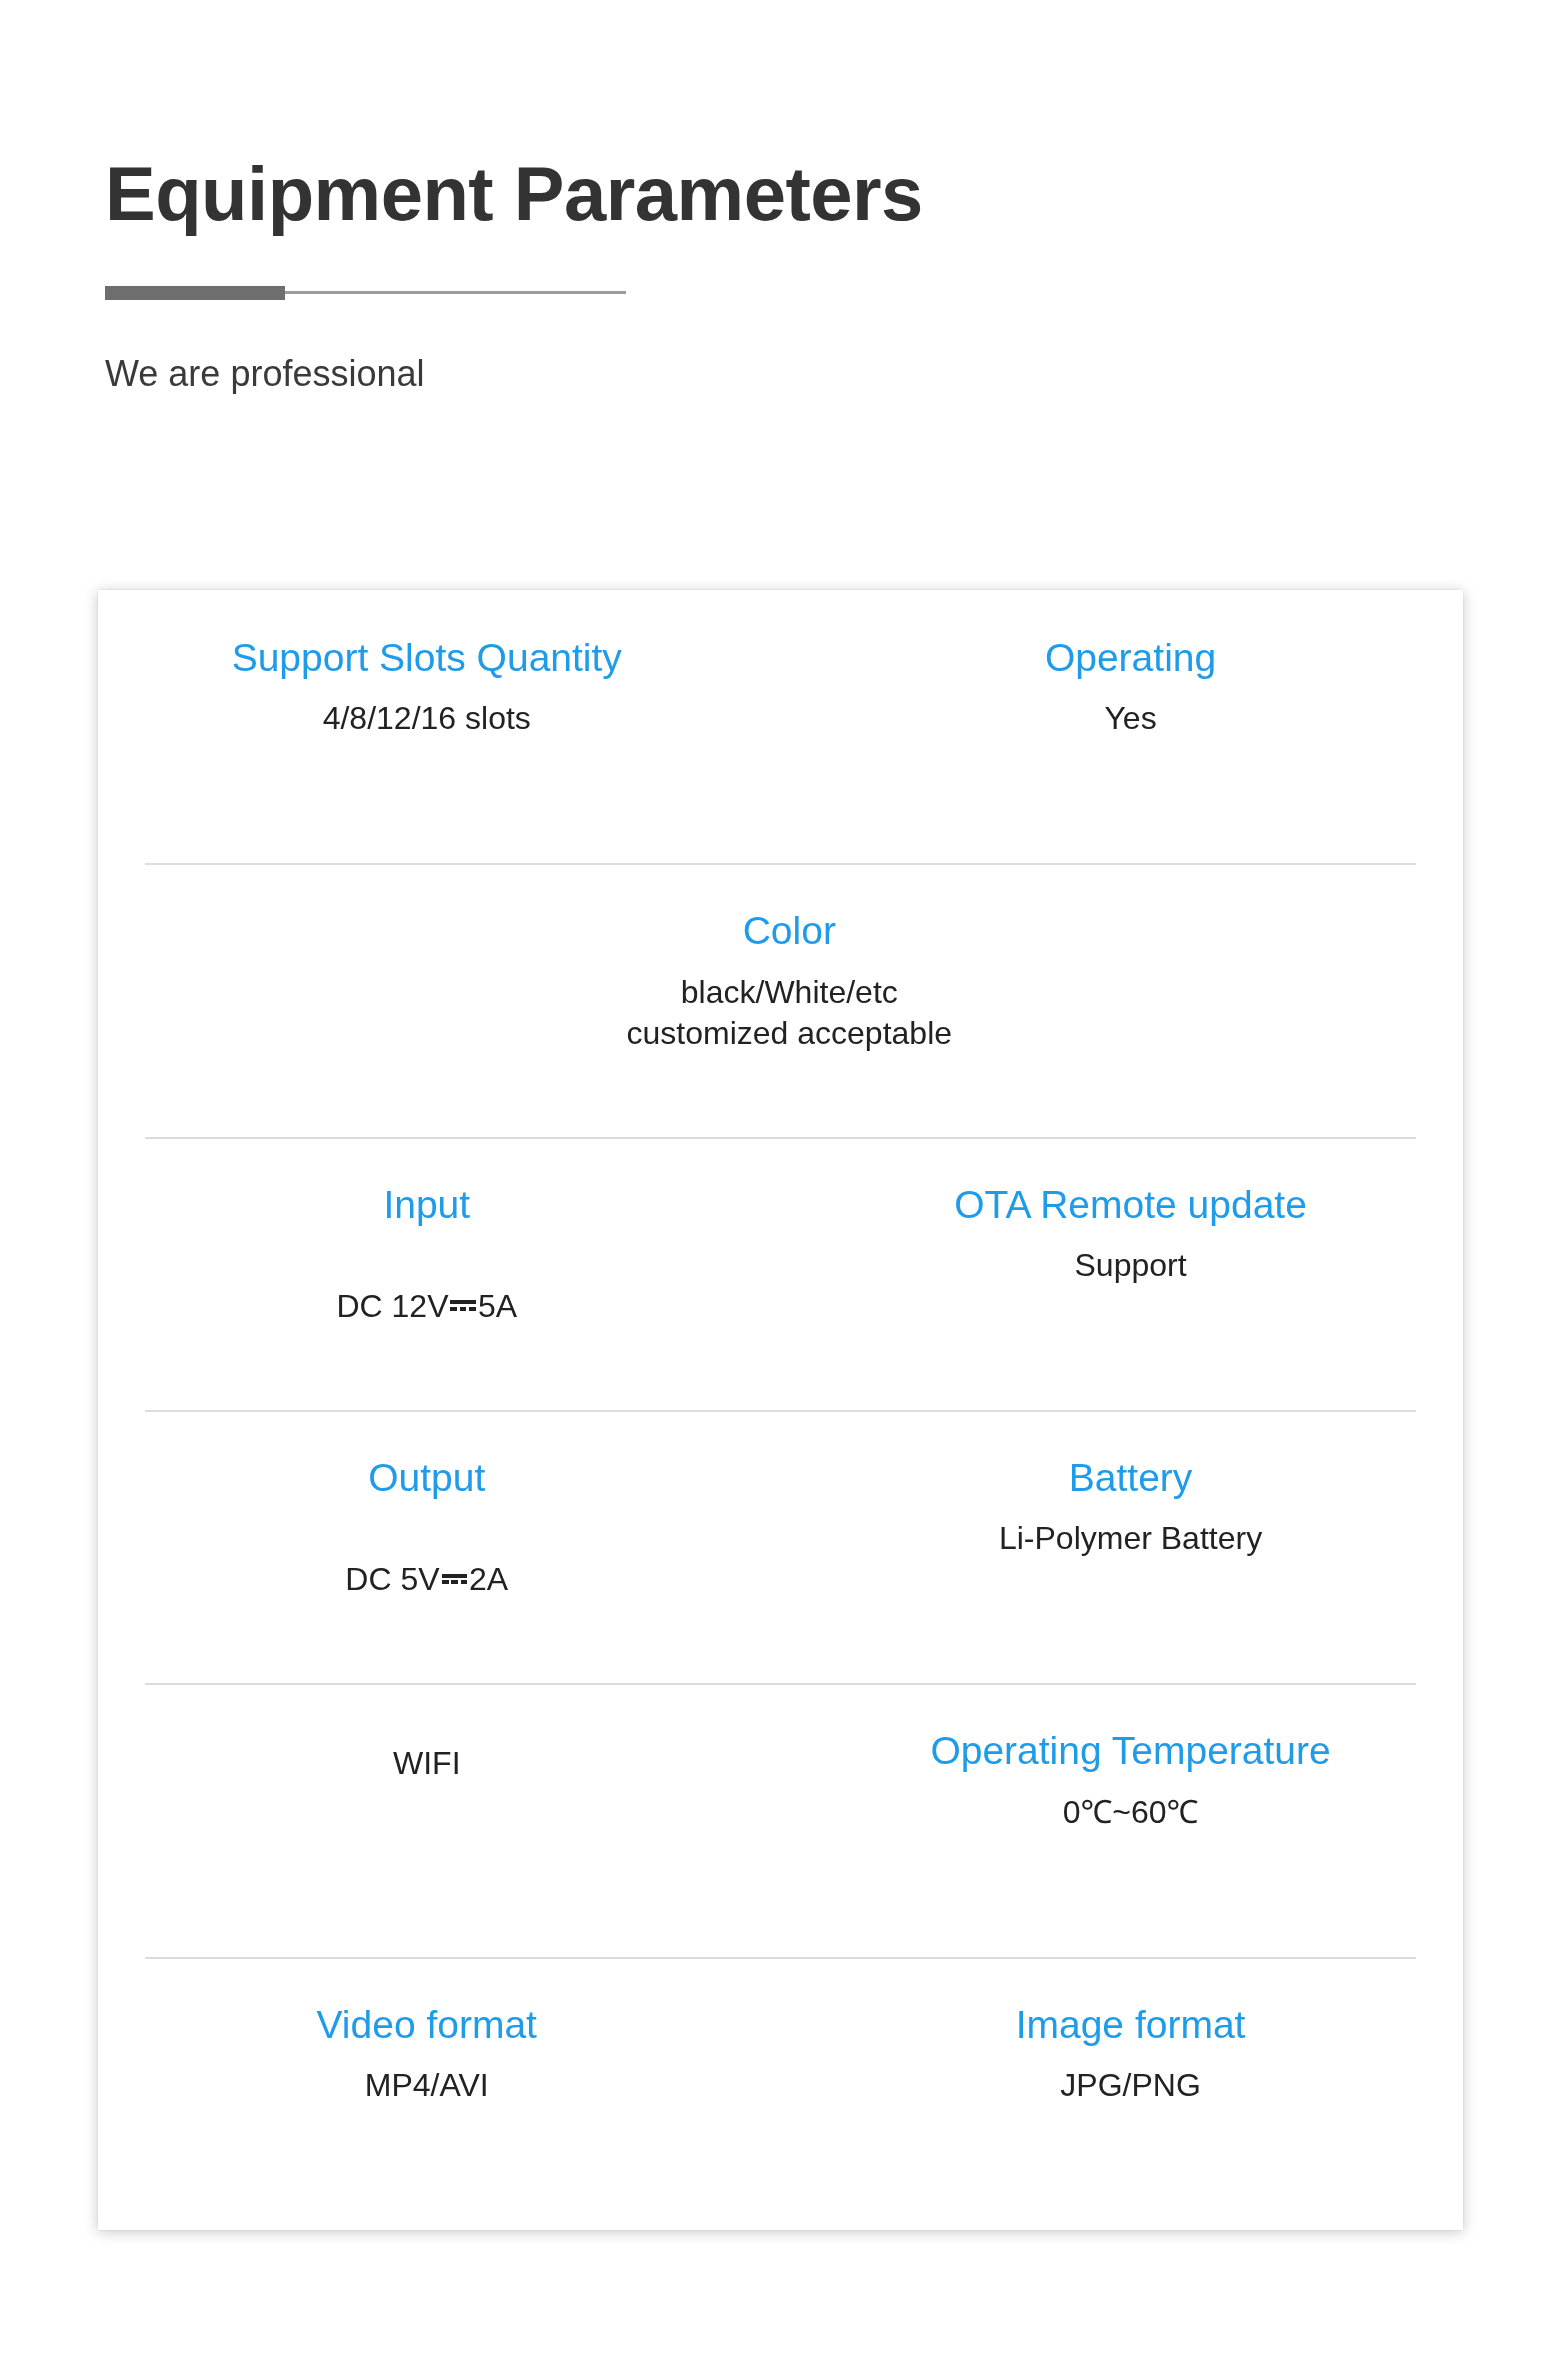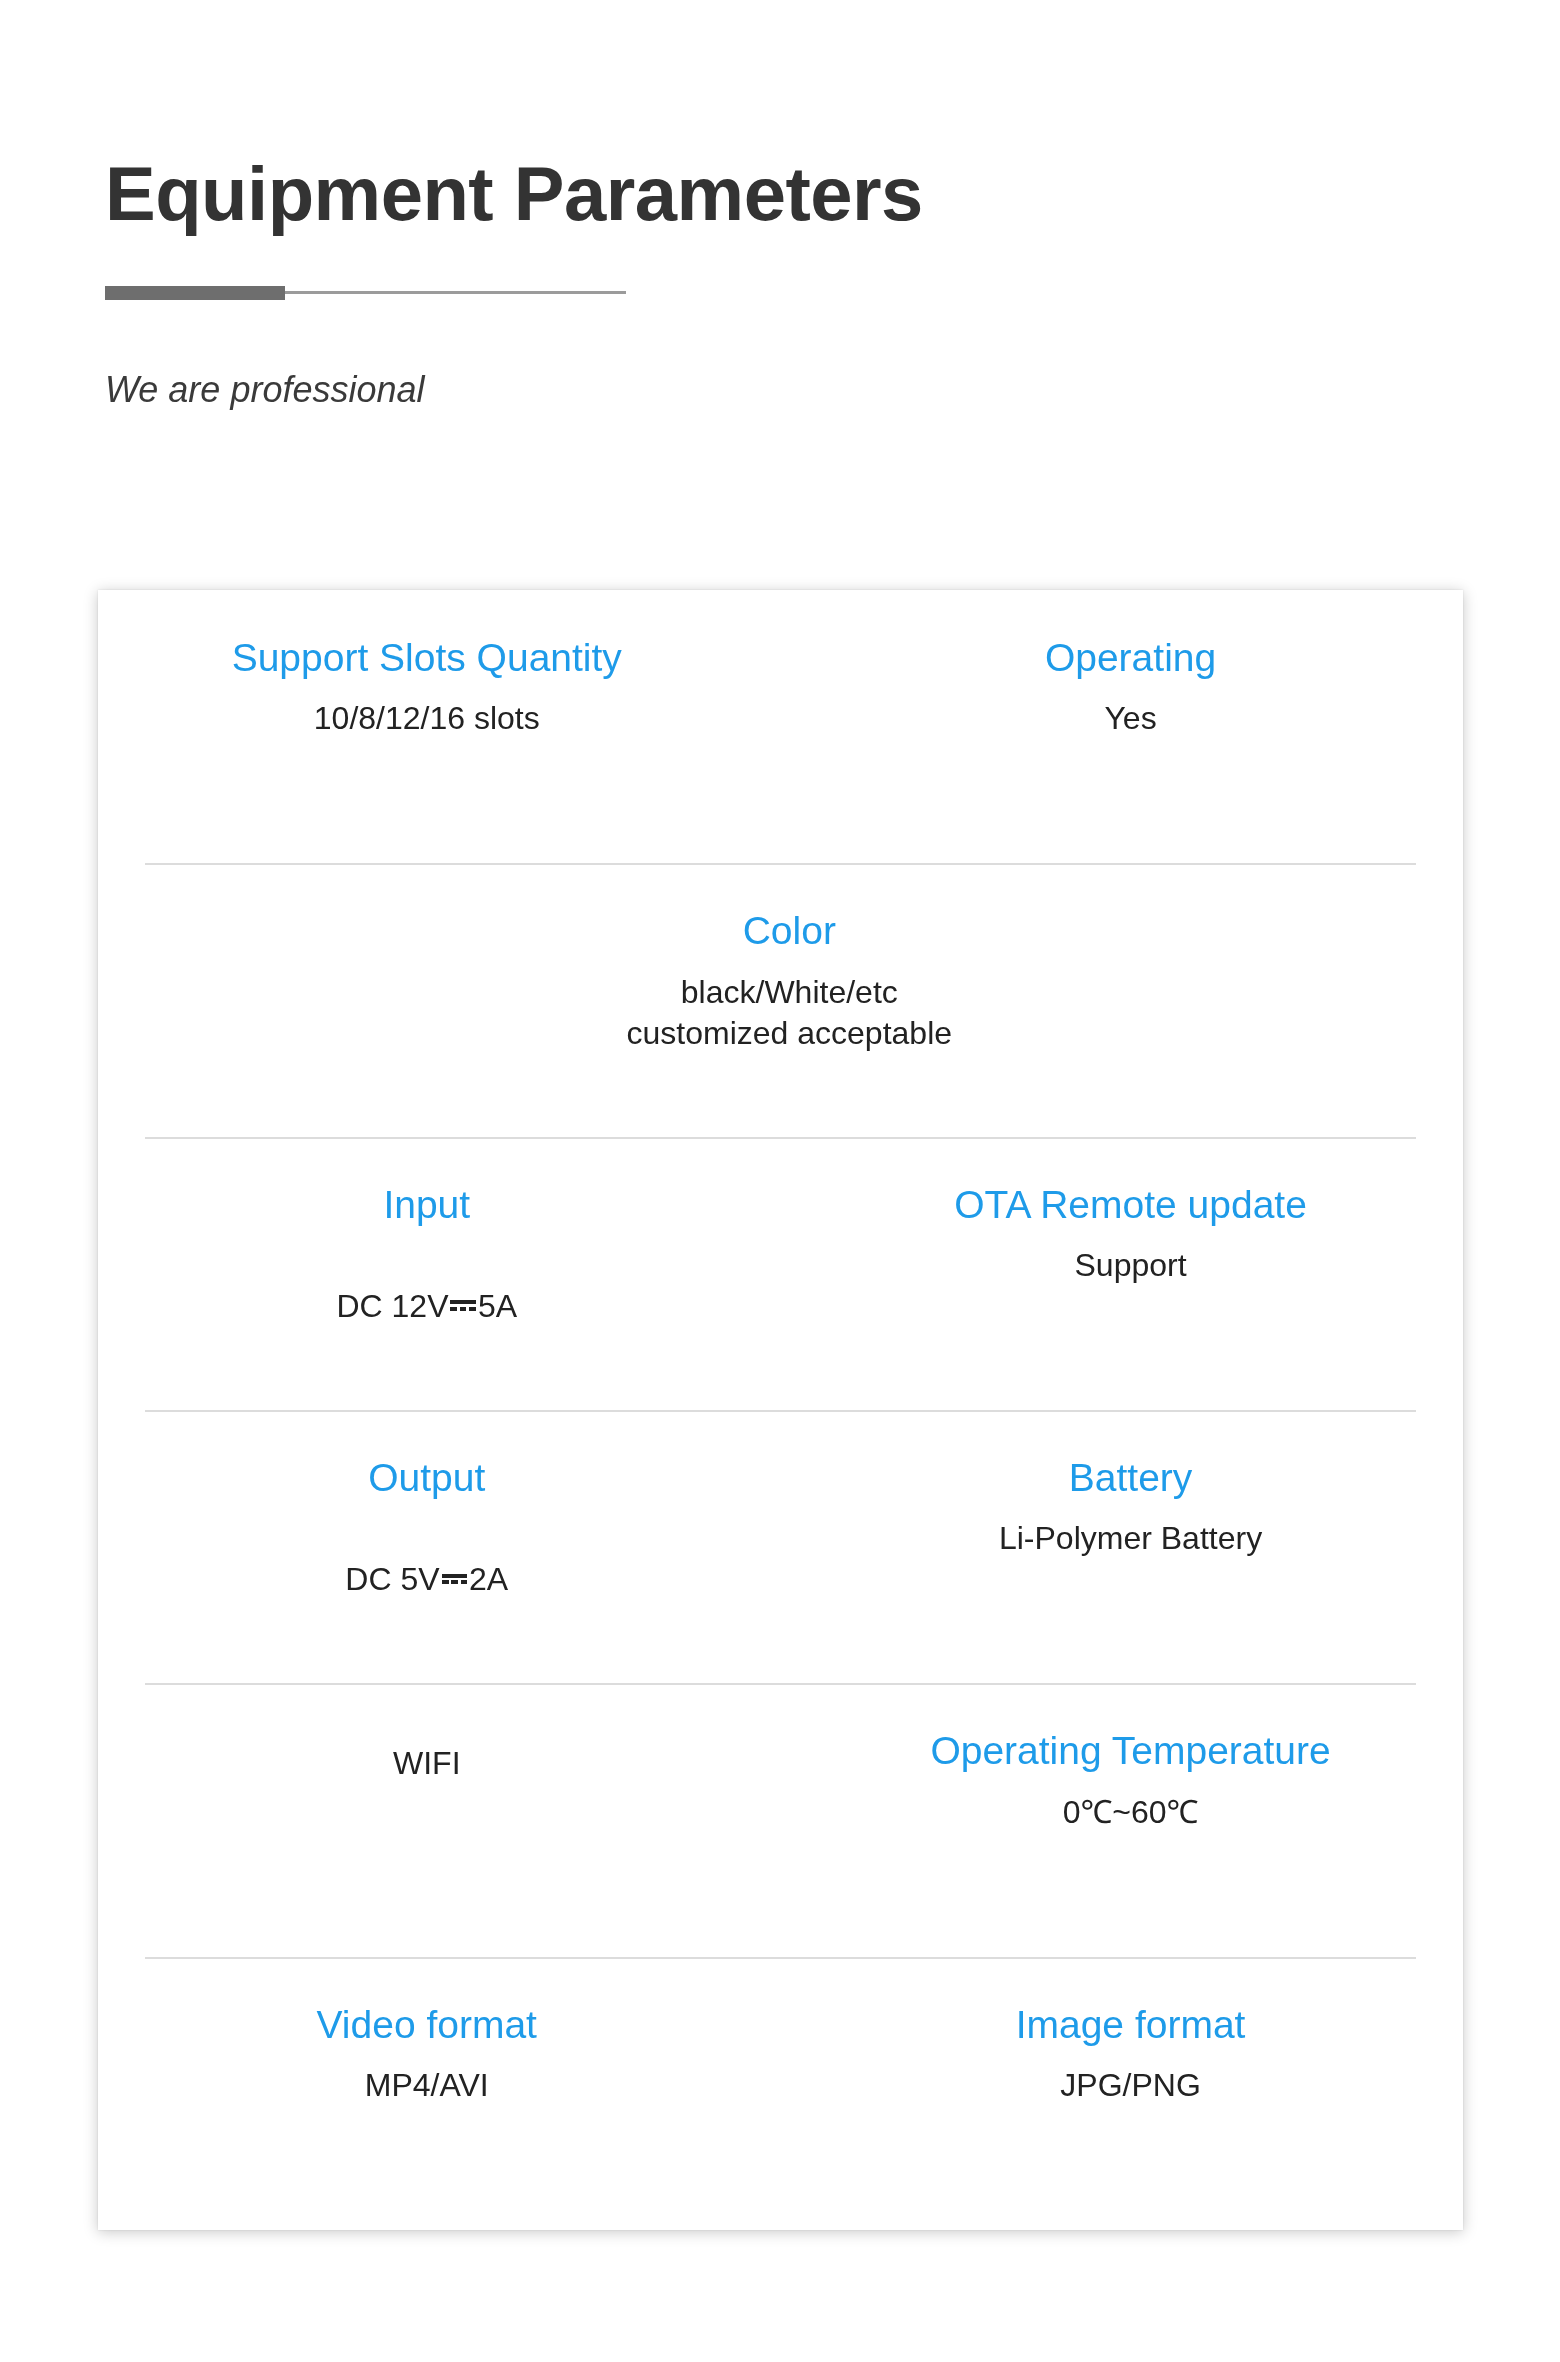--- a/index.html
+++ b/index.html
@@ -58,26 +58,25 @@
   .divider-thin {
     position: absolute;
     left: 180px;
     top: 5.4px;
     width: 341px;
     height: 2.9px;
     background: #9b9b9b;
   }
 
   .subtitle {
-    margin-top: 68px;
+    margin-top: 52px;
     font-size: 36px;
     color: #3a3a3a;
     line-height: 1.2;
     white-space: nowrap;
-    font-style: italic;
   }
 
   
   .spec-card {
     position: absolute;
     left: 98px;
     top: 590px;
     width: 1365px;
     height: 1640px;
     background: #ffffff;
@@ -181,21 +180,21 @@
 
     <div class="subtitle">We are professional</div>
   </div>
 
   <div class="spec-card">
     <div class="spec-rows">
 
       <div class="spec-row">
         <div class="spec-cell left">
           <div class="spec-label">Support Slots Quantity</div>
-          <div class="spec-value">10/8/12/16 slots</div>
+          <div class="spec-value">4/8/12/16 slots</div>
         </div>
         <div class="spec-cell right">
           <div class="spec-label">Operating</div>
           <div class="spec-value">Yes</div>
         </div>
       </div>
 
       <div class="spec-row">
         <div class="spec-cell right">
           <div class="spec-label">Color</div>

